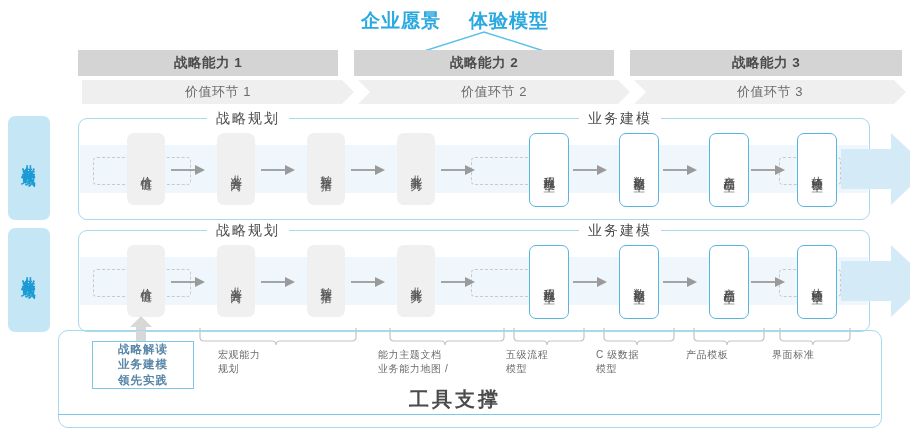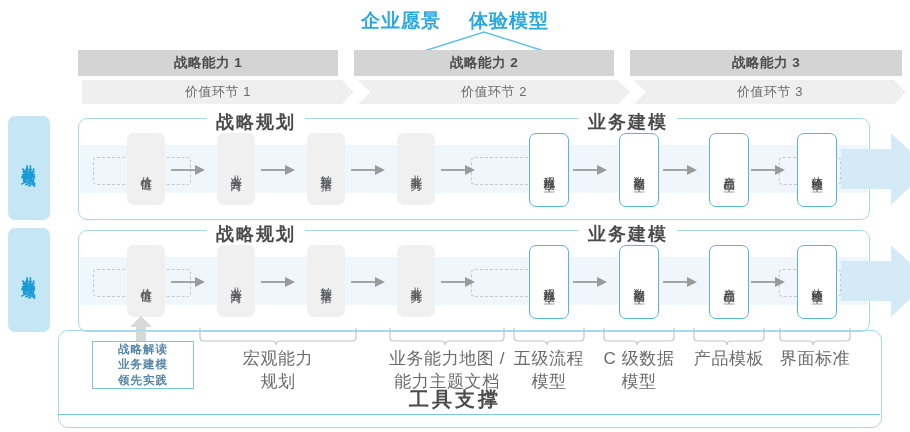--- a/index.html
+++ b/index.html
@@ -53,21 +53,21 @@
   .row-2{top:230px;height:100px;}
 
   
   .band{position:absolute;left:1px;top:26px;height:48px;width:788px;background:#eff7fc;}
   
   .band-arrow{position:absolute;top:14px;left:762px;width:88px;height:72px;
     background:#d4ebf7;clip-path:polygon(0 16px,50px 16px,50px 0,88px 36px,50px 72px,50px 56px,0 56px);}
 
   
   .sec-cap{position:absolute;top:-9px;background:#ffffff;padding:0 9px;
-    font-size:18px;font-weight:bold;color:#4b4b4b;letter-spacing:2px;}
+    font-size:14px;font-weight:normal;color:#4b4b4b;letter-spacing:2px;}
   .sec-plan{left:128px;}
   .sec-model{left:500px;}
 
   
   .dashbox{position:absolute;top:38px;height:26px;border:1.3px dashed #c9c9c9;border-radius:4px;background:transparent;}
 
   
   .node{position:absolute;top:14px;width:38px;height:72px;border-radius:7px;
     display:flex;align-items:center;justify-content:center;}
   .node span{writing-mode:vertical-rl;font-size:11.5px;line-height:1.25;letter-spacing:1.5px;color:#58595b;}
@@ -78,21 +78,21 @@
   
   .arr{position:absolute;top:45px;width:34px;height:12px;}
 
   
   .bracket{position:absolute;}
   .uparrow{position:absolute;}
 
   .tool-box{position:absolute;border:1.2px solid #7cc6e6;border-radius:0;background:#ffffff;
     display:flex;align-items:center;justify-content:center;text-align:center;
     font-size:11.5px;font-weight:bold;color:#5a87a8;line-height:1.32;letter-spacing:1px;}
-  .tool-lbl{position:absolute;text-align:center;font-size:17px;color:#6b6b6b;
+  .tool-lbl{position:absolute;font-size:10px;color:#6b6b6b;
     line-height:1.35;letter-spacing:.6px;}
 
   
   .tool-wrap{position:absolute;left:58px;top:330px;width:822px;height:96px;
     border:1.2px solid #a8d8ec;border-radius:10px;background:transparent;}
   .tool-title{position:absolute;left:0;top:386px;width:910px;text-align:center;
     font-size:20px;font-weight:bold;color:#4b4b4b;letter-spacing:3px;}
   .baseline{position:absolute;left:58px;top:414px;width:822px;height:1.4px;background:#7cc6e6;}
 </style>
 </head>
@@ -290,22 +290,22 @@
       <div>业务建模</div>
       <div>领先实践</div>
     </div>
   </div>
 
   <div class="tool-lbl" style="left:218px;top:348px;width:120px;">
     <div>宏观能力</div>
     <div>规划</div>
   </div>
   <div class="tool-lbl" style="left:378px;top:348px;width:138px;">
+    <div>能力主题文档</div>
     <div>业务能力地图 /</div>
-    <div>能力主题文档</div>
   </div>
   <div class="tool-lbl" style="left:506px;top:348px;width:86px;">
     <div>五级流程</div>
     <div>模型</div>
   </div>
   <div class="tool-lbl" style="left:596px;top:348px;width:86px;">
     <div>C 级数据</div>
     <div>模型</div>
   </div>
   <div class="tool-lbl" style="left:686px;top:348px;width:86px;">

